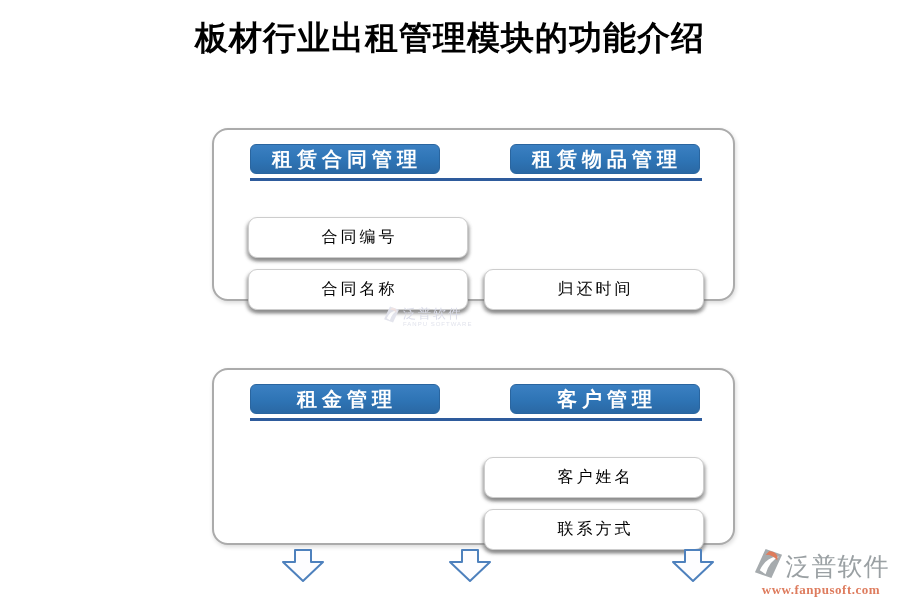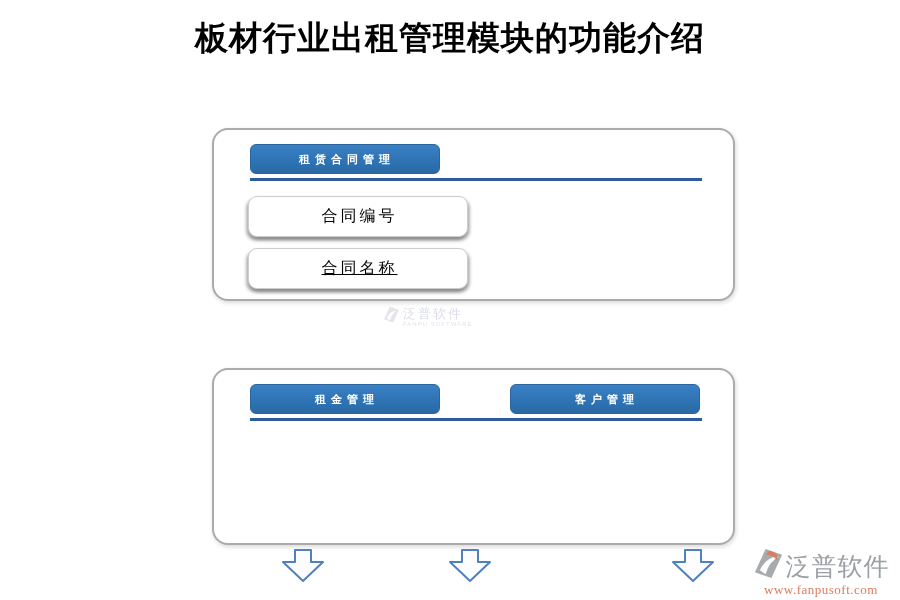--- a/index.html
+++ b/index.html
@@ -43,21 +43,21 @@
   .group-header {
     position: absolute;
     top: 14px;
     width: 190px;
     height: 30px;
     border-radius: 6px;
     background: linear-gradient(180deg, #3B80C2 0%, #2E74B5 55%, #2A68A4 100%);
     border: 1px solid #2A659F;
     color: #ffffff;
     font-weight: bold;
-    font-size: 11px;
+    font-size: 20px;
     letter-spacing: 5px;
     display: flex;
     align-items: center;
     justify-content: center;
     box-sizing: border-box;
     padding-left: 4px; 
   }
   .group-header.h1 { left: 36px; }
   .group-header.h2 { left: 296px; }
 
@@ -81,25 +81,26 @@
                  2px 3px 3px rgba(110,110,110,0.35),
                  0 3px 4px rgba(90,90,90,0.45);
     display: flex;
     align-items: center;
     justify-content: center;
     font-size: 16px;
     color: #000000;
     letter-spacing: 3px;
     box-sizing: border-box;
     padding-left: 3px;
+    margin-top: 21px;
   }
   .item.c1 { left: 34px; }
   .item.c2 { left: 270px; }
   .item.r1 { top: 66px; }
-  .item.r2 { top: 118px; text-decoration: underline; }
+  .item.r2 { top: 118px; }
 
   
   .down-arrow { position: absolute; top: 549px; width: 44px; height: 34px; }
   #arrow-1 { left: 281px; }
   #arrow-2 { left: 448px; }
   #arrow-3 { left: 671px; }
 
   
   .watermark {
     position: absolute;
@@ -127,46 +128,50 @@
   .fanpu-row { display: flex; align-items: center; gap: 2px; }
   .fanpu-name {
     font-size: 25px;
     color: #9AA0A3;
     letter-spacing: 1px;
     line-height: 30px;
     white-space: nowrap;
   }
   .fanpu-url {
     font-family: "Liberation Serif", serif;
-    font-weight: normal;
+    font-weight: bold;
     font-size: 13px;
     color: #DE7C5E;
     letter-spacing: 0.5px;
     margin-top: -1px;
     white-space: nowrap;
   }
 </style>
 </head>
 <body>
 
 <div id="stage">
 
   <div class="page-title">板材行业出租管理模块的功能介绍</div>
 
   <div class="panel" id="panel-1">
     <div class="group-header h1">租赁合同管理</div>
+    <div class="group-header h2">租赁物品管理</div>
     <div class="header-underline"></div>
     <div class="item c1 r1">合同编号</div>
     <div class="item c1 r2">合同名称</div>
+    <div class="item c2 r2">归还时间</div>
   </div>
 
   <div class="panel" id="panel-2">
     <div class="group-header h2">客户管理</div>
     <div class="group-header h1">租金管理</div>
     <div class="header-underline"></div>
+    <div class="item c2 r1">客户姓名</div>
+    <div class="item c2 r2">联系方式</div>
   </div>
 
   <div class="down-arrow" id="arrow-1">
     <svg width="44" height="34" viewBox="0 0 44 34">
       <path d="M14 1 H30 V13 H42 L22 32 L2 13 H14 Z" fill="#FDFDFF" stroke="#4E81BD" stroke-width="2" stroke-linejoin="round"></path>
     </svg>
   </div>
   <div class="down-arrow" id="arrow-2">
     <svg width="44" height="34" viewBox="0 0 44 34">
       <path d="M14 1 H30 V13 H42 L22 32 L2 13 H14 Z" fill="#FDFDFF" stroke="#4E81BD" stroke-width="2" stroke-linejoin="round"></path>

